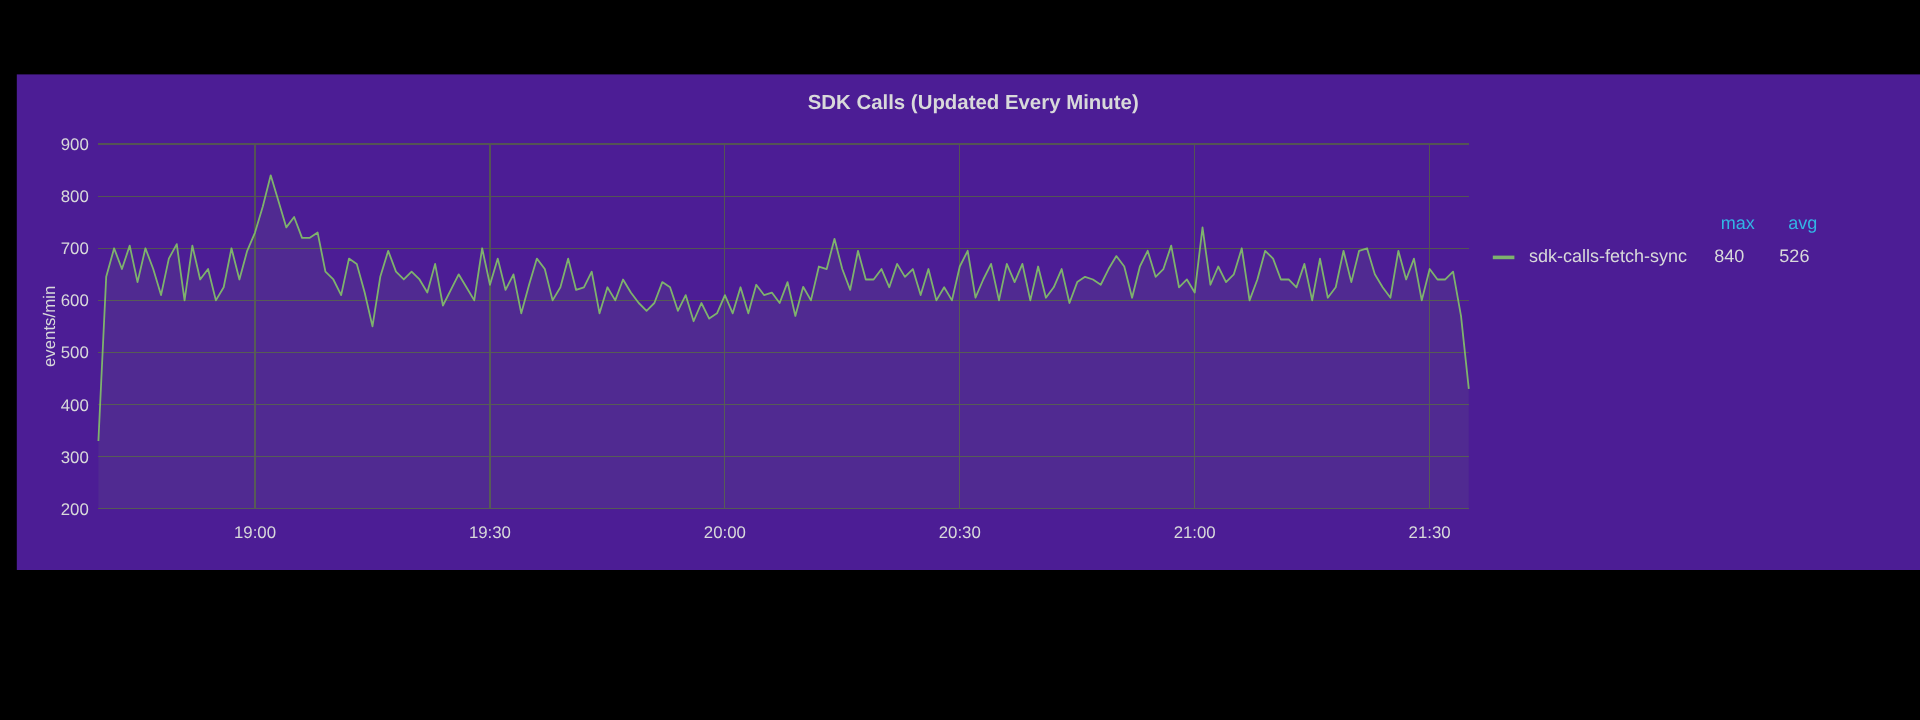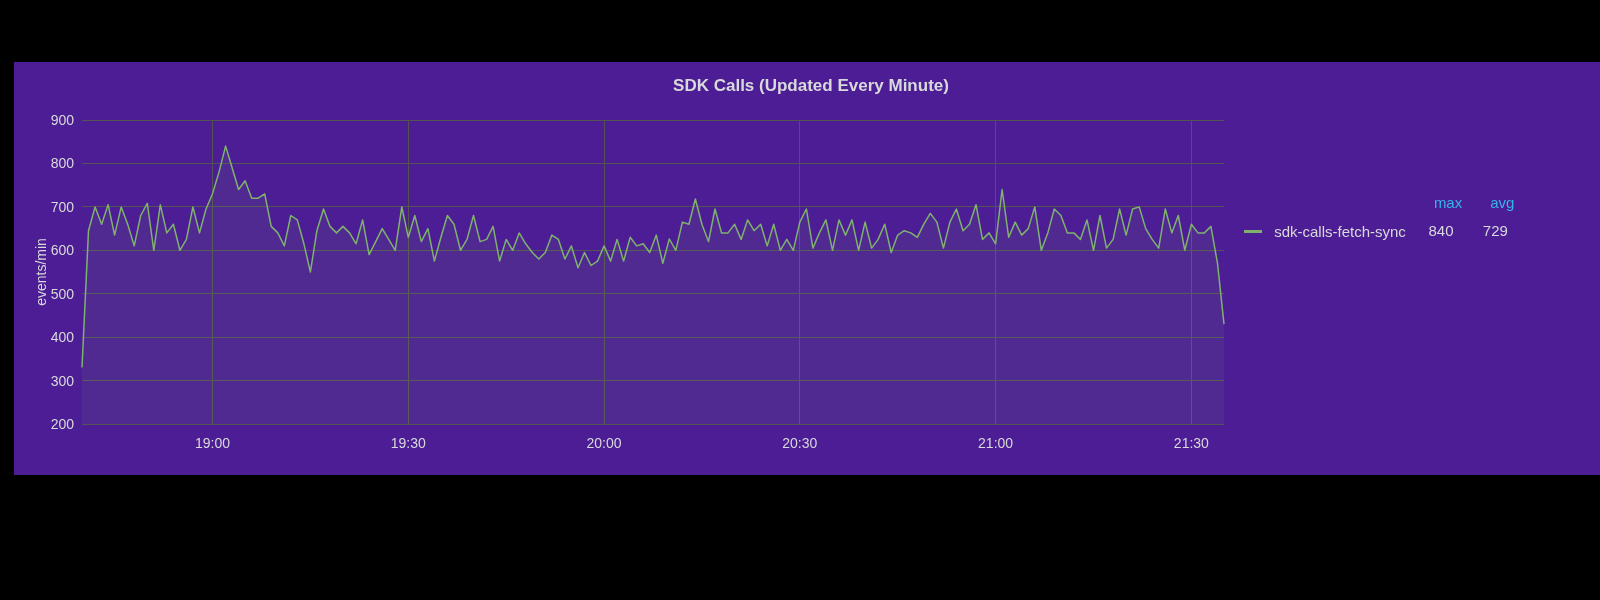--- a/index.html
+++ b/index.html
@@ -44,21 +44,20 @@
   .tick-label { fill: #d8d9da; font-size: 14px; }
   .axis-label { fill: #d8d9da; font-size: 14px; }
 
   .legend {
     position: absolute;
     left: 1230px;
     top: 112px;
     width: 340px;
     font-size: 15px;
     color: #d8d9da;
-    margin-top: 16px;
   }
   .legend table { border-collapse: collapse; width: auto; }
   .legend th {
     color: #33b5e5;
     font-weight: 500;
     text-align: right;
     padding: 4px 14px;
     font-size: 15px;
     cursor: pointer;
   }
@@ -126,18 +125,18 @@
           <th>avg</th>
         </tr>
       </thead>
       <tbody>
         <tr>
           <td class="series-cell">
             <span class="legend-dash"></span>
             <span class="legend-name">sdk-calls-fetch-sync</span>
           </td>
           <td class="legend-val">840</td>
-          <td class="legend-val">729</td>
+          <td class="legend-val">526</td>
         </tr>
       </tbody>
     </table>
   </div>
 </div>
 
 </body></html>

